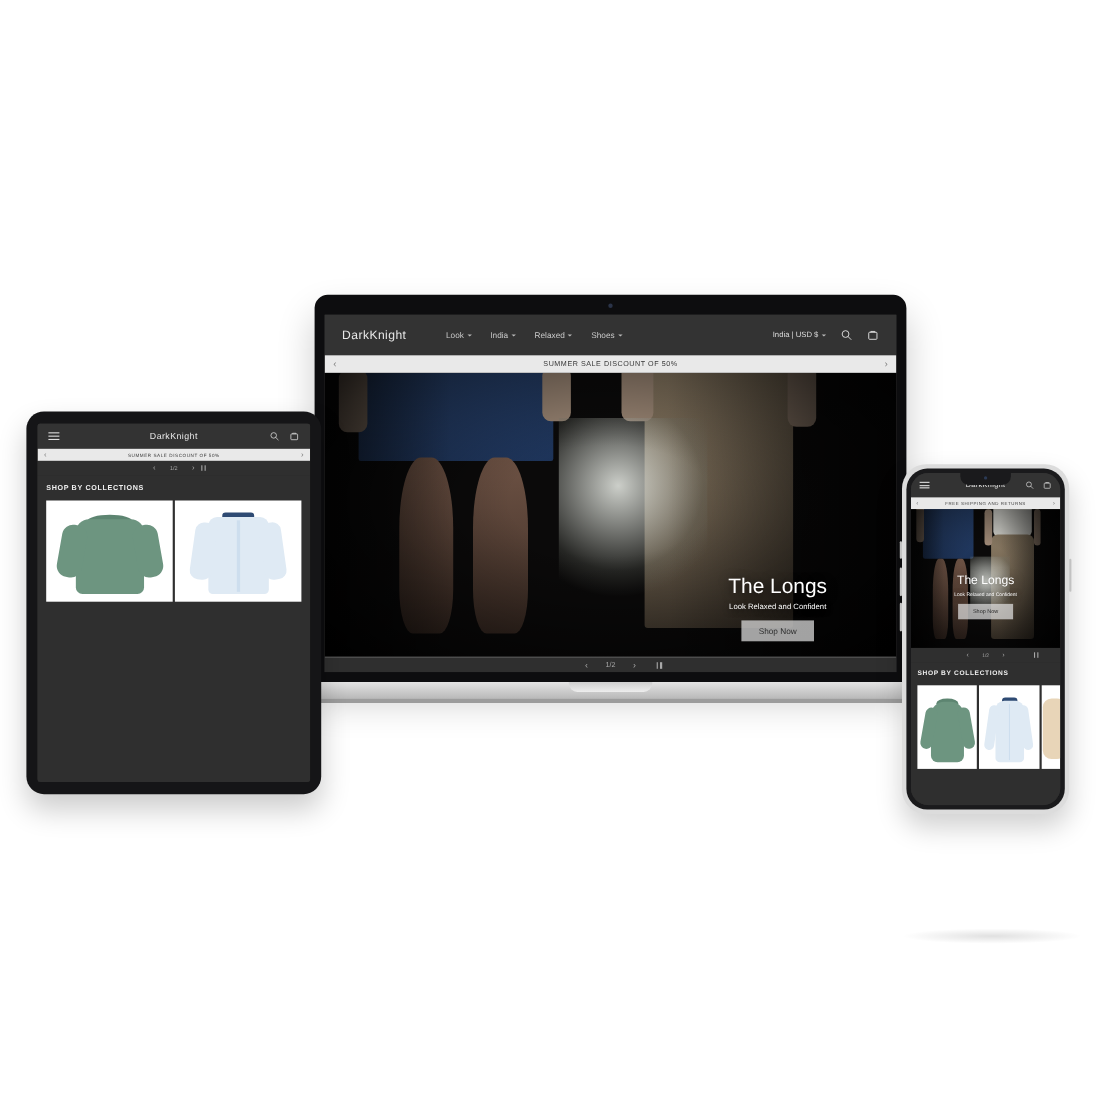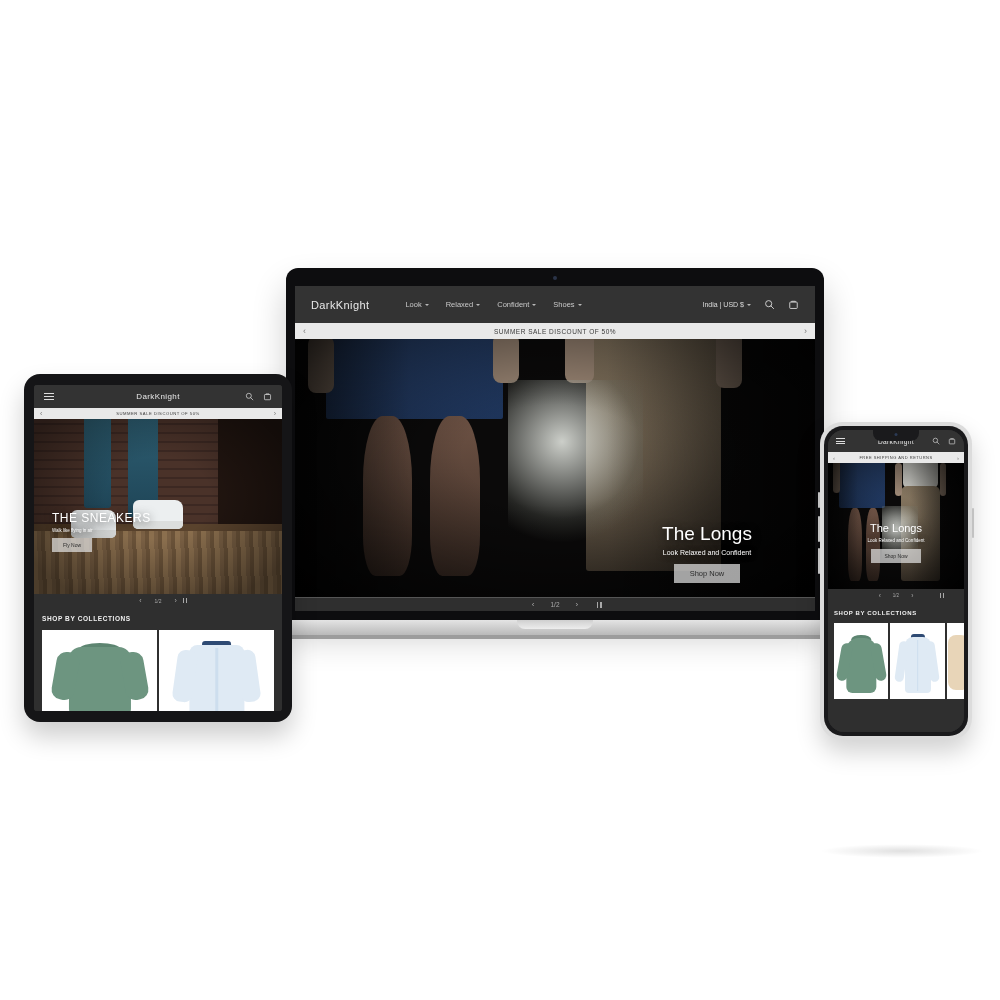--- a/index.html
+++ b/index.html
@@ -131,25 +131,25 @@
 
           <div class="topbar" style="height:37px;padding:0 16px;">
             <div class="brand" style="font-size:11px;">DarkKnight</div>
 
             <div class="navlinks" style="margin-left:36px;gap:17px;">
               <div class="navlink" style="font-size:7.5px;">
                 <span>Look</span>
                 <span class="chev chev-sm"></span>
               </div>
               <div class="navlink" style="font-size:7.5px;">
+                <span>India</span>
+                <span class="chev chev-sm"></span>
+              </div>
+              <div class="navlink" style="font-size:7.5px;">
                 <span>Relaxed</span>
-                <span class="chev chev-sm"></span>
-              </div>
-              <div class="navlink" style="font-size:7.5px;">
-                <span>Confident</span>
                 <span class="chev chev-sm"></span>
               </div>
               <div class="navlink" style="font-size:7.5px;">
                 <span>Shoes</span>
                 <span class="chev chev-sm"></span>
               </div>
             </div>
 
             <div class="topright" style="gap:13px;">
               <div class="locale" style="font-size:7px;">
@@ -238,38 +238,20 @@
             </svg>
           </div>
         </div>
 
         <div class="announce" style="height:11px;padding:0 6px;">
           <span class="ar" style="font-size:7px;">‹</span>
           <span class="txt" style="font-size:4.2px;">SUMMER SALE DISCOUNT OF 50%</span>
           <span class="ar" style="font-size:7px;">›</span>
         </div>
 
-        <div class="hero" style="flex:0 0 175px;">
-          <div class="ph-sneak hero-img">
-            <div class="brick" style="height:74%;"></div>
-            <div class="door" style="right:0;top:0;width:26%;height:70%;"></div>
-            <div class="jeanL" style="left:20%;top:-4%;width:11%;height:55%;"></div>
-            <div class="jeanR" style="left:38%;top:-4%;width:12%;height:60%;"></div>
-            <div class="woodedge" style="top:60%;height:4%;"></div>
-            <div class="wood" style="top:64%;height:36%;"></div>
-            <div class="shoeL" style="left:15%;top:52%;width:18%;height:16%;"></div>
-            <div class="shoeR" style="left:40%;top:46%;width:20%;height:17%;"></div>
-            <div class="vig"></div>
-          </div>
-          <div class="hero-copy" style="left:18px;bottom:42px;text-align:left;">
-            <div class="hero-title" style="font-size:12px;letter-spacing:.5px;">THE SNEAKERS</div>
-            <div class="hero-sub" style="font-size:4.5px;margin-top:3px;">Walk like flying in air</div>
-            <div class="hero-btn" style="font-size:5px;margin-top:5px;padding:4px 11px;">Fly Now</div>
-          </div>
-        </div>
 
         <div class="cbar" style="height:13px;">
           <div class="grp" style="gap:13px;font-size:5px;">
             <span style="font-size:7px;">‹</span>
             <span>1/2</span>
             <span style="font-size:7px;">›</span>
           </div>
           <div class="pause" style="left:60%;">
             <i style="width:1.2px;height:5px;"></i>
               <i style="width:1.2px;height:5px;"></i>

